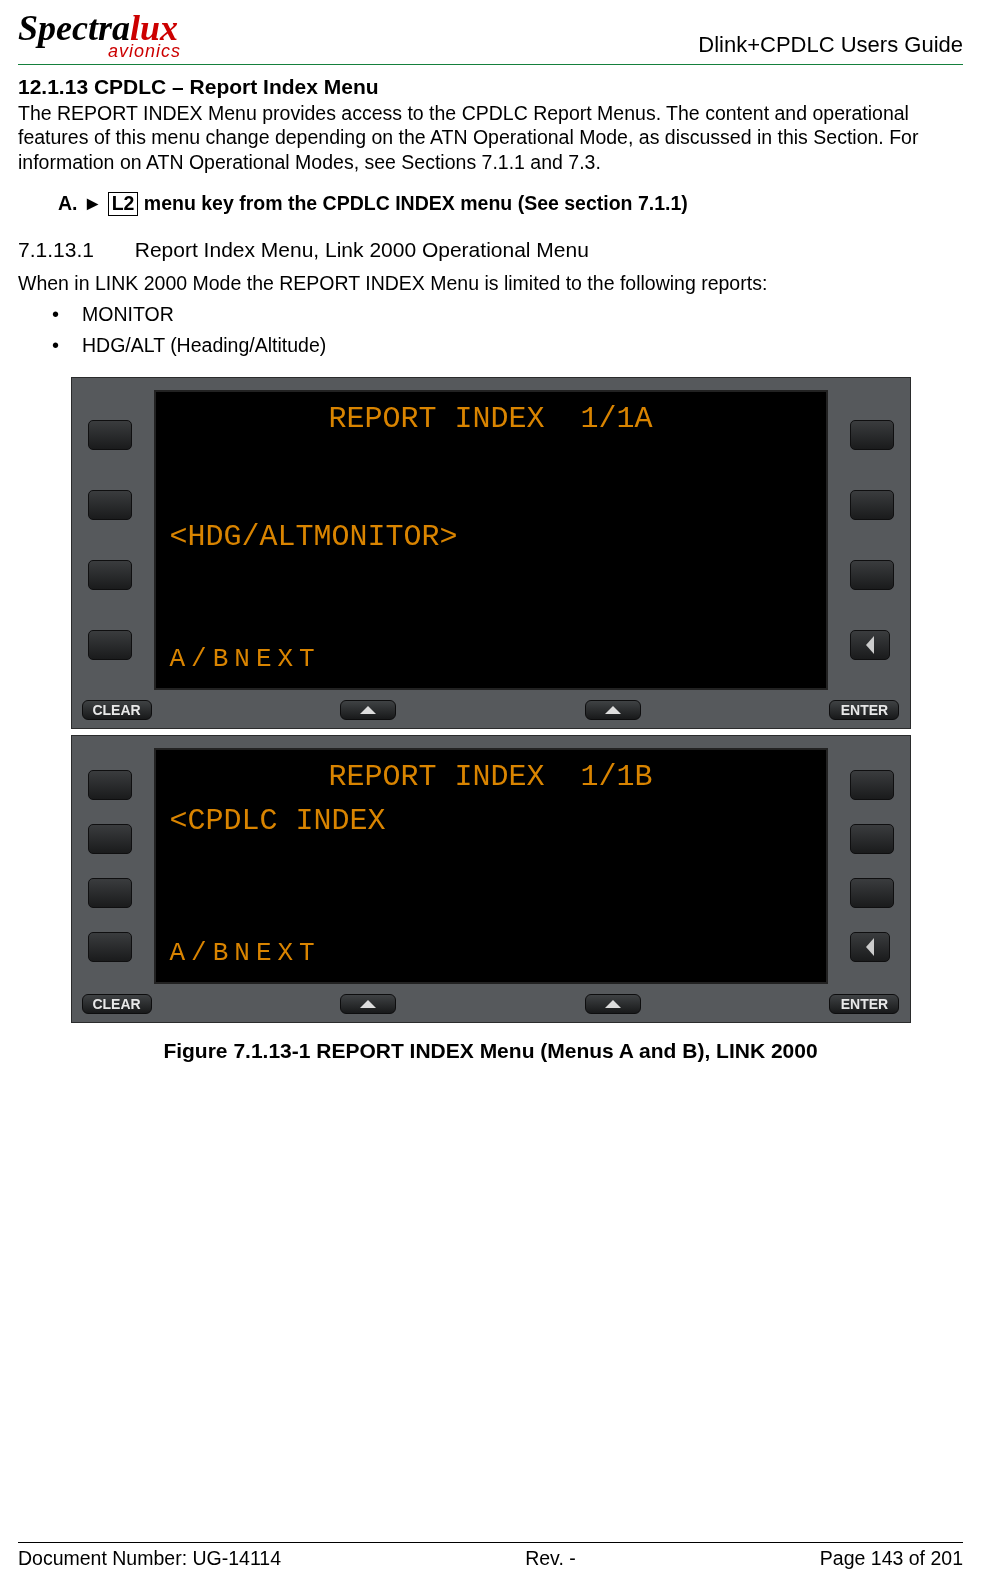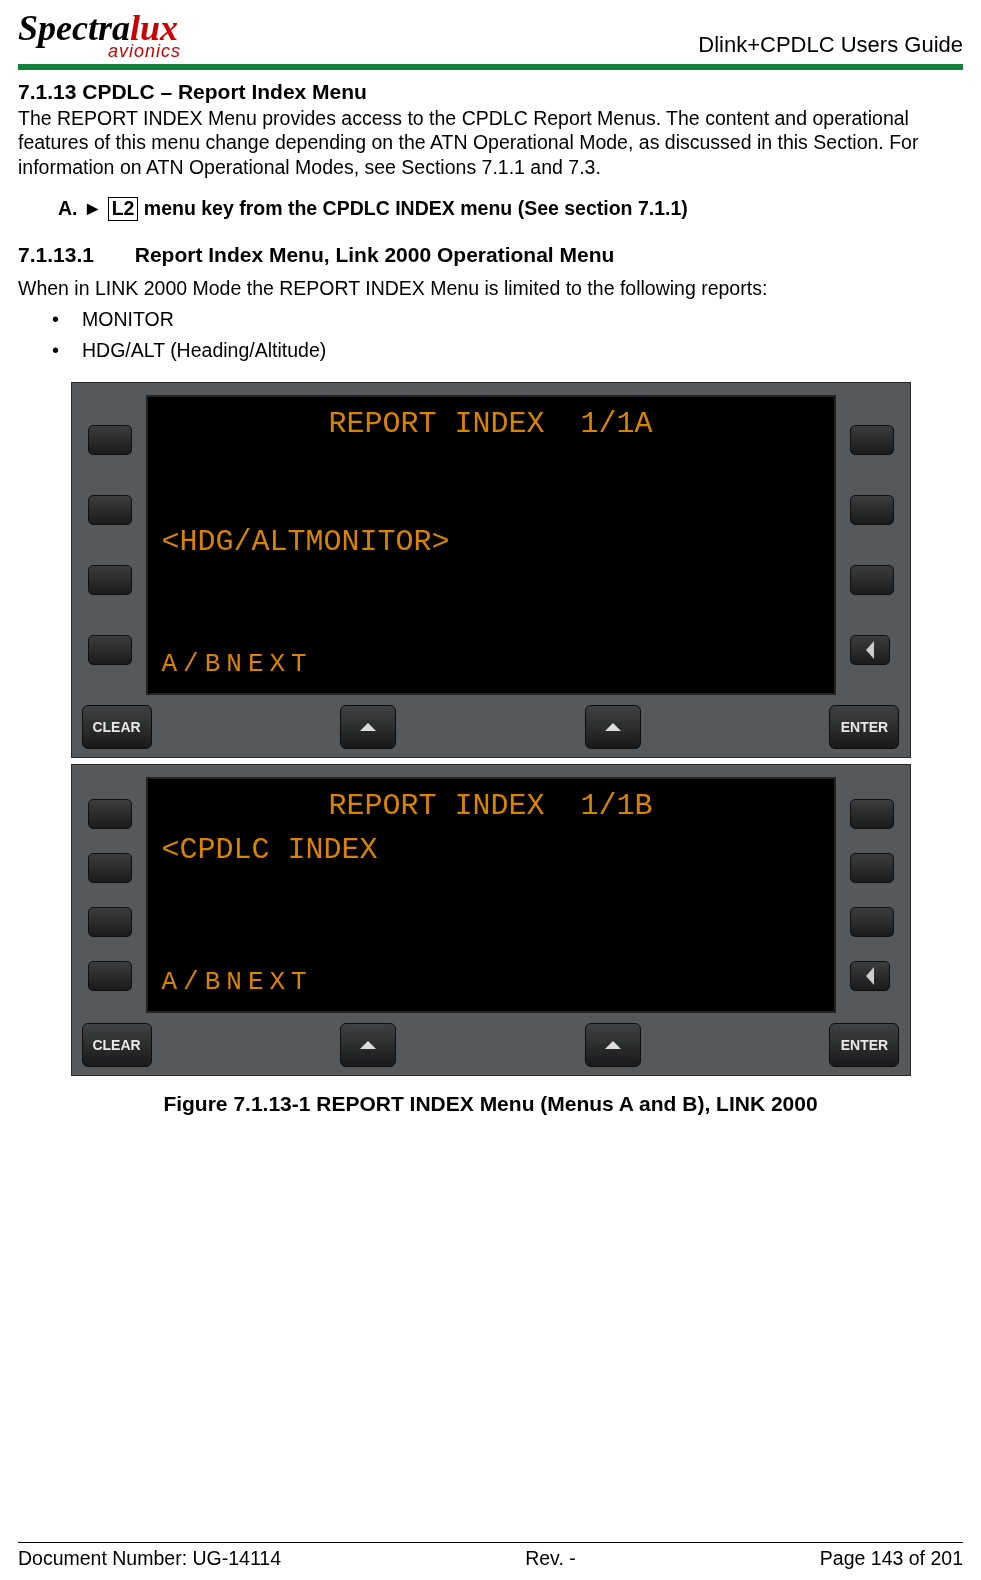--- a/index.html
+++ b/index.html
@@ -12,21 +12,21 @@
   }
   .page {
     padding: 10px 18px 8px 18px;
     position: relative;
     min-height: 1580px;
   }
   .header-row {
     display: flex;
     justify-content: space-between;
     align-items: flex-end;
-    border-bottom: 6px solid #15803d;
+    border-bottom: 1px solid #15803d;
     padding-bottom: 4px;
     margin-bottom: 10px;
   }
   .logo {
     display: flex;
     flex-direction: column;
     align-items: flex-start;
     line-height: 1;
   }
   .logo-top {
@@ -74,21 +74,21 @@
     margin-bottom: 18px;
   }
   .boxed {
     border: 1.5px solid #000;
     padding: 0 3px;
     display: inline-block;
     line-height: 1.1;
   }
   h3.subsection {
     font-size: 21px;
-    font-weight: bold;
+    font-weight: normal;
     margin-top: 22px;
     margin-bottom: 10px;
   }
   .sub-body {
     font-size: 19.5px;
     margin-bottom: 8px;
   }
   ul.reports {
     list-style: none;
     margin-left: 34px;
@@ -114,20 +114,21 @@
   .device {
     width: 840px;
     background: #56595c;
     border: 1px solid #2a2b2c;
     padding: 8px;
     position: relative;
   }
   .device-top {
     display: flex;
     align-items: stretch;
+    gap: 8px;
   }
   .side-keys {
     width: 60px;
     display: flex;
     flex-direction: column;
     justify-content: space-around;
     padding: 14px 0;
   }
   .side-key {
     height: 30px;
@@ -171,21 +172,21 @@
     margin-top: 6px;
     padding: 0 2px;
   }
   .hard-key {
     background: linear-gradient(#3f4244, #18191a);
     border: 1px solid #0d0d0e;
     border-radius: 6px;
     color: #e8e8e8;
     font-size: 14px;
     font-weight: bold;
-    height: 44px;
+    height: 20px;
     display: flex;
     align-items: center;
     justify-content: center;
   }
   .kb-clear  { width: 70px; }
   .kb-enter  { width: 70px; }
   .kb-arrow  { width: 56px; }
   .kb-arrow svg { width: 20px; height: 12px; fill: #ddd; }
   .kb-less { width: 40px; display:flex; align-items:center; justify-content:center; }
   .kb-less svg { width: 16px; height: 22px; fill: #ccc; }
@@ -212,21 +213,21 @@
 <div class="page">
 
   <div class="header-row">
     <div class="logo">
       <span class="logo-top">Spectra<span class="highlight">lux</span></span>
       <span class="logo-sub">avionics</span>
     </div>
     <div class="doc-title">Dlink+CPDLC Users Guide</div>
   </div>
 
-  <h3 class="section">7.1.13 CPDLC – Report Index Menu</h3>
+  <h3 class="section">12.1.13 CPDLC – Report Index Menu</h3>
   <p class="body-text">The REPORT INDEX Menu provides access to the CPDLC Report Menus. The content and operational features of this menu change depending on the ATN Operational Mode, as discussed in this Section. For information on ATN Operational Modes, see Sections 7.1.1 and 7.3.</p>
 
   <div class="nav-item">
     <span>A.   ►</span>
     <span class="boxed">L2</span><span> menu key from the CPDLC INDEX menu (See section 7.1.1)</span>
   </div>
 
   <h3 class="subsection">
     <span>7.1.13.1</span>&nbsp;&nbsp;&nbsp;&nbsp;&nbsp;&nbsp;&nbsp;<span>Report Index Menu, Link 2000 Operational Menu</span>
   </h3>

